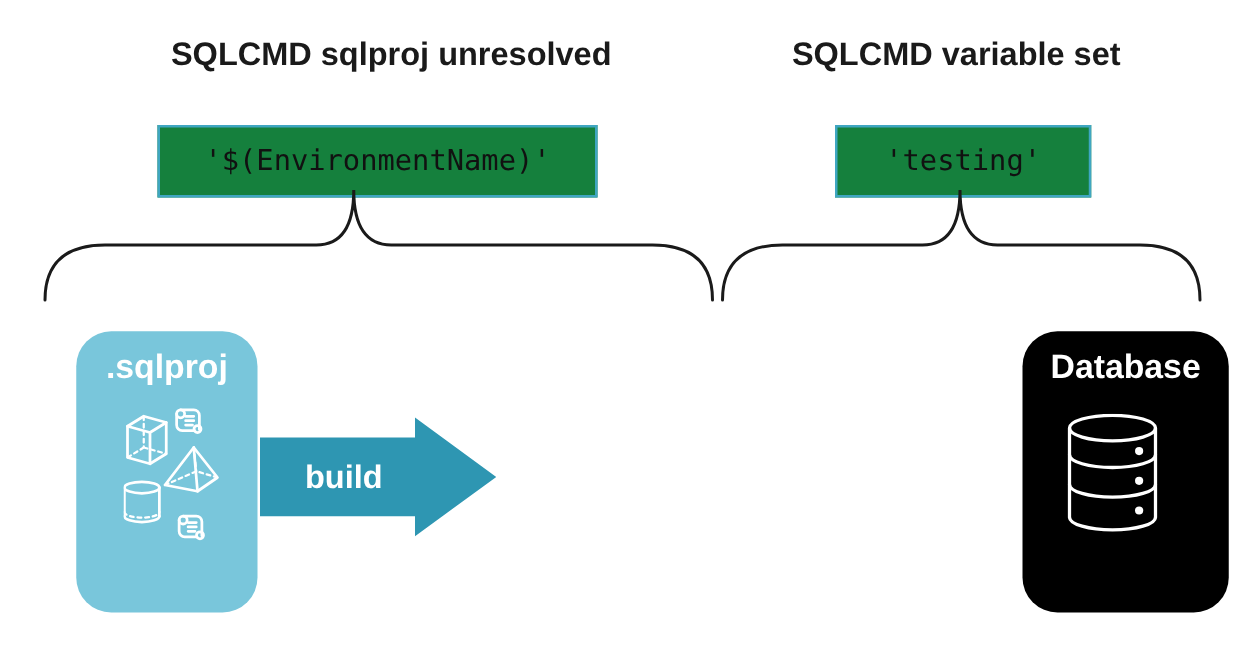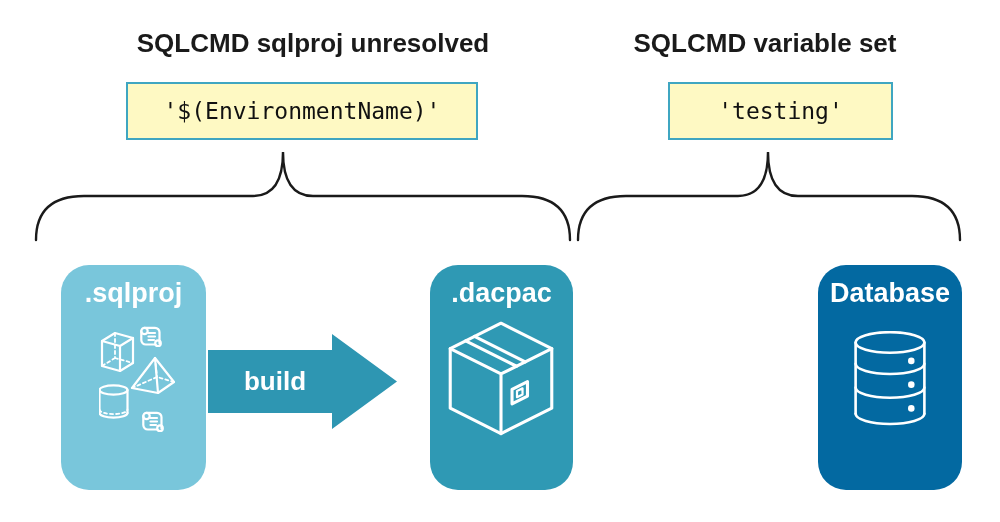--- a/index.html
+++ b/index.html
@@ -4,35 +4,35 @@
 <style>
   html,body{margin:0;padding:0;background:#ffffff;}
   .canvas{position:relative;width:1000px;height:522px;background:#ffffff;
           font-family:"Liberation Sans",sans-serif;overflow:hidden;}
 
   .heading{position:absolute;top:28px;font-size:26px;font-weight:700;color:#1a1a1a;
            text-align:center;letter-spacing:0px;}
   .heading-left{left:63px;width:500px;}
   .heading-right{left:517px;width:496px;}
 
-  .code-box{position:absolute;top:82px;height:58px;border:2px solid #3fa6c1;background:#fef9c3;
+  .code-box{position:absolute;top:100px;height:58px;border:2px solid #3fa6c1;background:#15803d;
             display:flex;align-items:center;justify-content:center;box-sizing:border-box;}
   .code-box-left{left:126px;width:352px;}
-  .code-box-right{left:668px;width:225px;}
+  .code-box-right{left:668px;width:205px;}
   .code-text{font-family:"DejaVu Sans Mono",monospace;font-size:23px;color:#111111;white-space:pre;}
 
   .brace{position:absolute;top:148px;}
   .brace path{stroke:#1a1a1a;stroke-width:2.4;fill:none;stroke-linecap:round;}
   .brace-left{left:30px;}
   .brace-right{left:572px;}
 
   .node{position:absolute;top:265px;height:225px;border-radius:28px;}
   .node-sqlproj{left:33px;width:145px;background:#79c6db;margin-left:28px;}
   .node-dacpac{left:430px;width:143px;background:#2f99b4;}
-  .node-database{left:818px;width:144px;background:#0369a1;}
+  .node-database{left:818px;width:144px;background:#000000;padding-left:21px;}
   .node-label{position:absolute;top:13px;left:0;width:100%;text-align:center;
               font-size:27px;font-weight:700;color:#ffffff;}
   .node-icon{position:absolute;}
   .icon-sqlobjects{left:38px;top:60px;}
   .icon-package{left:18px;top:56px;}
   .icon-database{left:35px;top:66px;}
 
   .arrow{position:absolute;top:333px;width:190px;height:97px;}
   .arrow-build{left:208px;}
   .arrow-deploy{left:605px;}
@@ -104,32 +104,20 @@
     </svg>
   </div>
 
   <div class="arrow arrow-build">
     <svg width="190" height="97" viewBox="0 0 190 97">
       <polygon points="0,17 124,17 124,1 189,48.5 124,96 124,80 0,80"></polygon>
     </svg>
     <div class="arrow-label">build</div>
   </div>
 
-  <div class="node node-dacpac">
-    <div class="node-label">.dacpac</div>
-    <svg class="node-icon icon-package" width="106" height="117" viewBox="0 0 96 106">
-      <g class="wicon" stroke-width="2.8">
-        <path d="M2 25 L48 2 L94 25 L94 79 L48 102 L2 79 Z"></path>
-        <path d="M2 25 L48 48 L94 25 M48 48 V102"></path>
-        <path d="M16 18 L62 41 M24 14 L70 37"></path>
-        <path d="M58 62 L72 55 L72 68 L58 75 Z"></path>
-        <path stroke-width="2" d="M62.5 63.5 L67.5 61 L67.5 66.5 L62.5 69 Z"></path>
-      </g>
-    </svg>
-  </div>
 
 
   <div class="node node-database">
     <div class="node-label">Database</div>
     <svg class="node-icon icon-database" width="74" height="95" viewBox="0 0 90 116">
       <g class="wicon" stroke-width="3.2">
         <ellipse cx="45" cy="14" rx="42" ry="12.5"></ellipse>
         <path d="M3 14 V101 M87 14 V101"></path>
         <path d="M3 40 A42 12.5 0 0 0 87 40"></path>
         <path d="M3 69 A42 12.5 0 0 0 87 69"></path>

